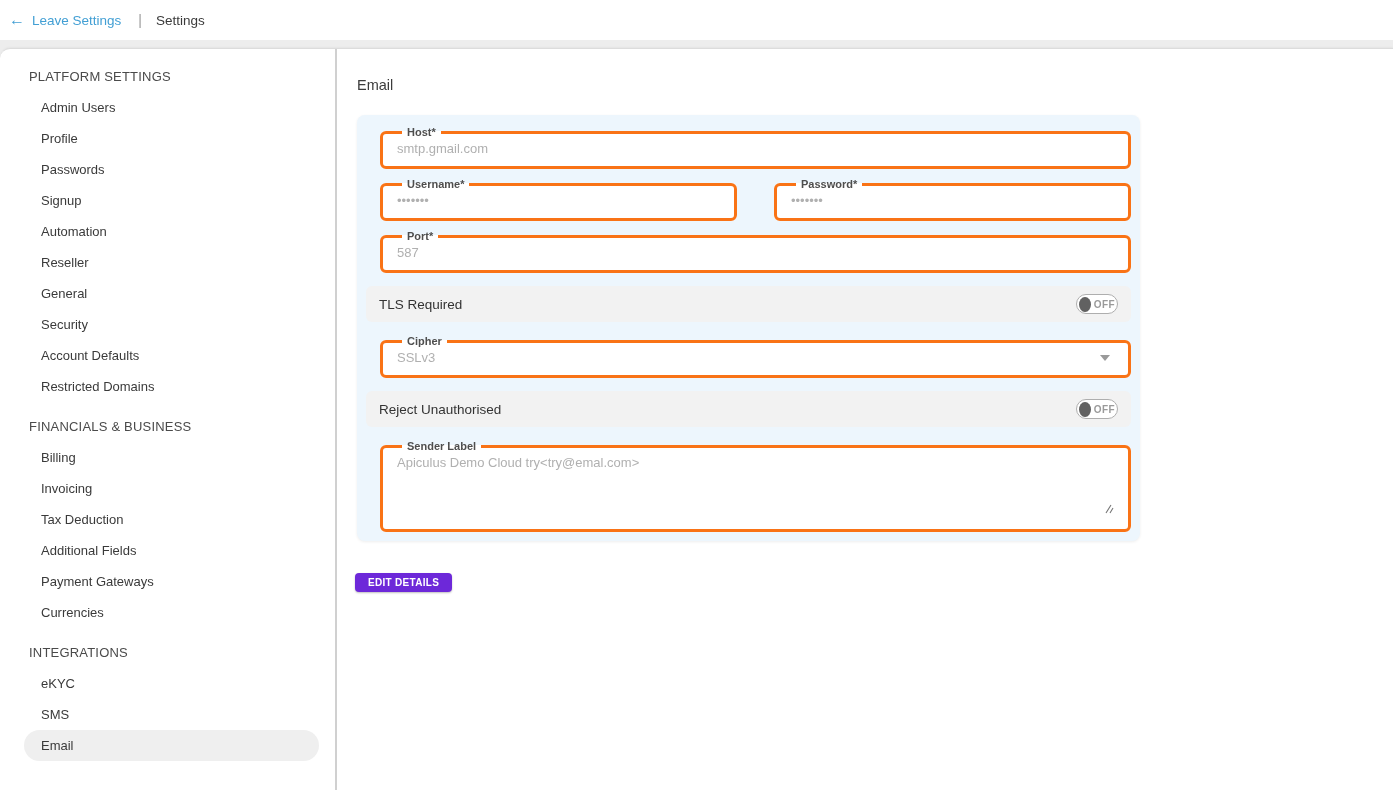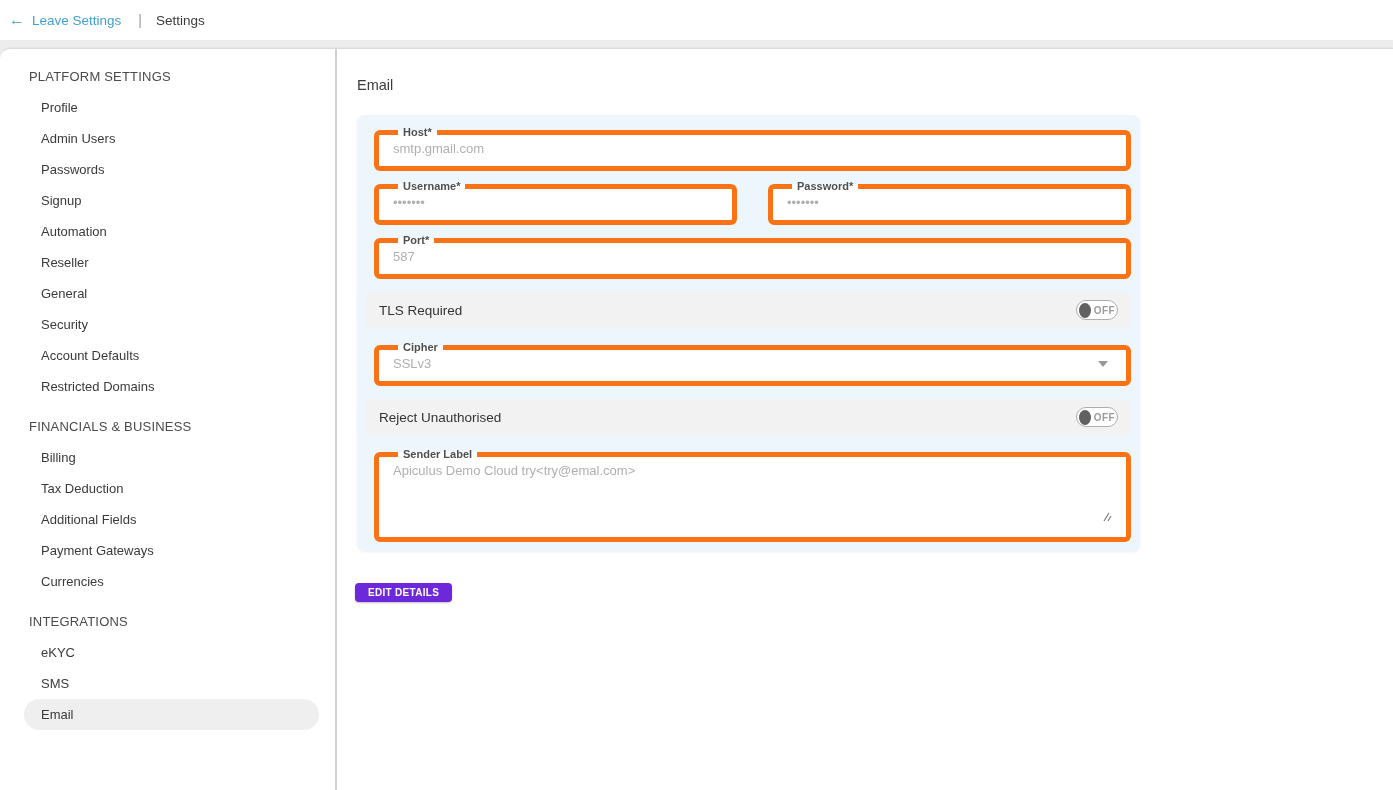--- a/index.html
+++ b/index.html
@@ -66,24 +66,24 @@
 
   .card {
     width: 783px;
     background: #edf6fd;
     border-radius: 8px;
     padding: 11px 9px 9px 9px;
     box-shadow: 0 1px 3px rgba(0,0,0,0.07);
   }
 
   fieldset.field {
-    border: 5px solid #f97316;
+    border: 3px solid #f97316;
     border-radius: 6px;
     background: #fff;
-    margin: 0 0 9px 8px;
+    margin: 0 0 9px 14px;
     padding: 0 14px 10px 14px;
   }
   fieldset.field legend {
     font-size: 11px; font-weight: 600; color: #4e4e4e;
     padding: 0 5px; margin-left: 5px;
   }
   .field-value { font-size: 13px; color: #b0b0b0; margin-top: 3px; }
   .field-value-row {
     display: flex; align-items: center; justify-content: space-between;
     margin-top: 3px;
@@ -149,35 +149,36 @@
   </a>
   <span class="crumb-sep">|</span>
   <span class="page-title">Settings</span>
 </div>
 
 <div class="panel">
 
   <div class="sidebar">
     <div class="nav-section">
       <div class="nav-section-title">PLATFORM SETTINGS</div>
+      <div class="nav-item">Admin Users</div>
       <div class="nav-item">Profile</div>
-      <div class="nav-item">Admin Users</div>
       <div class="nav-item">Passwords</div>
       <div class="nav-item">Signup</div>
       <div class="nav-item">Automation</div>
       <div class="nav-item">Reseller</div>
       <div class="nav-item">General</div>
       <div class="nav-item">Security</div>
       <div class="nav-item">Account Defaults</div>
       <div class="nav-item">Restricted Domains</div>
     </div>
 
     <div class="nav-section">
       <div class="nav-section-title">FINANCIALS &amp; BUSINESS</div>
       <div class="nav-item">Billing</div>
+      <div class="nav-item">Invoicing</div>
       <div class="nav-item">Tax Deduction</div>
       <div class="nav-item">Additional Fields</div>
       <div class="nav-item">Payment Gateways</div>
       <div class="nav-item">Currencies</div>
     </div>
 
     <div class="nav-section">
       <div class="nav-section-title">INTEGRATIONS</div>
       <div class="nav-item">eKYC</div>
       <div class="nav-item">SMS</div>

